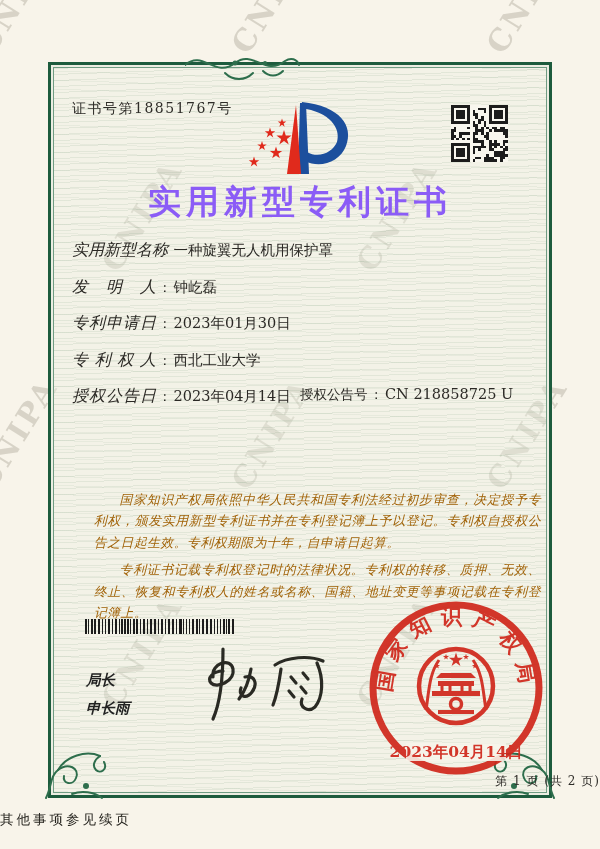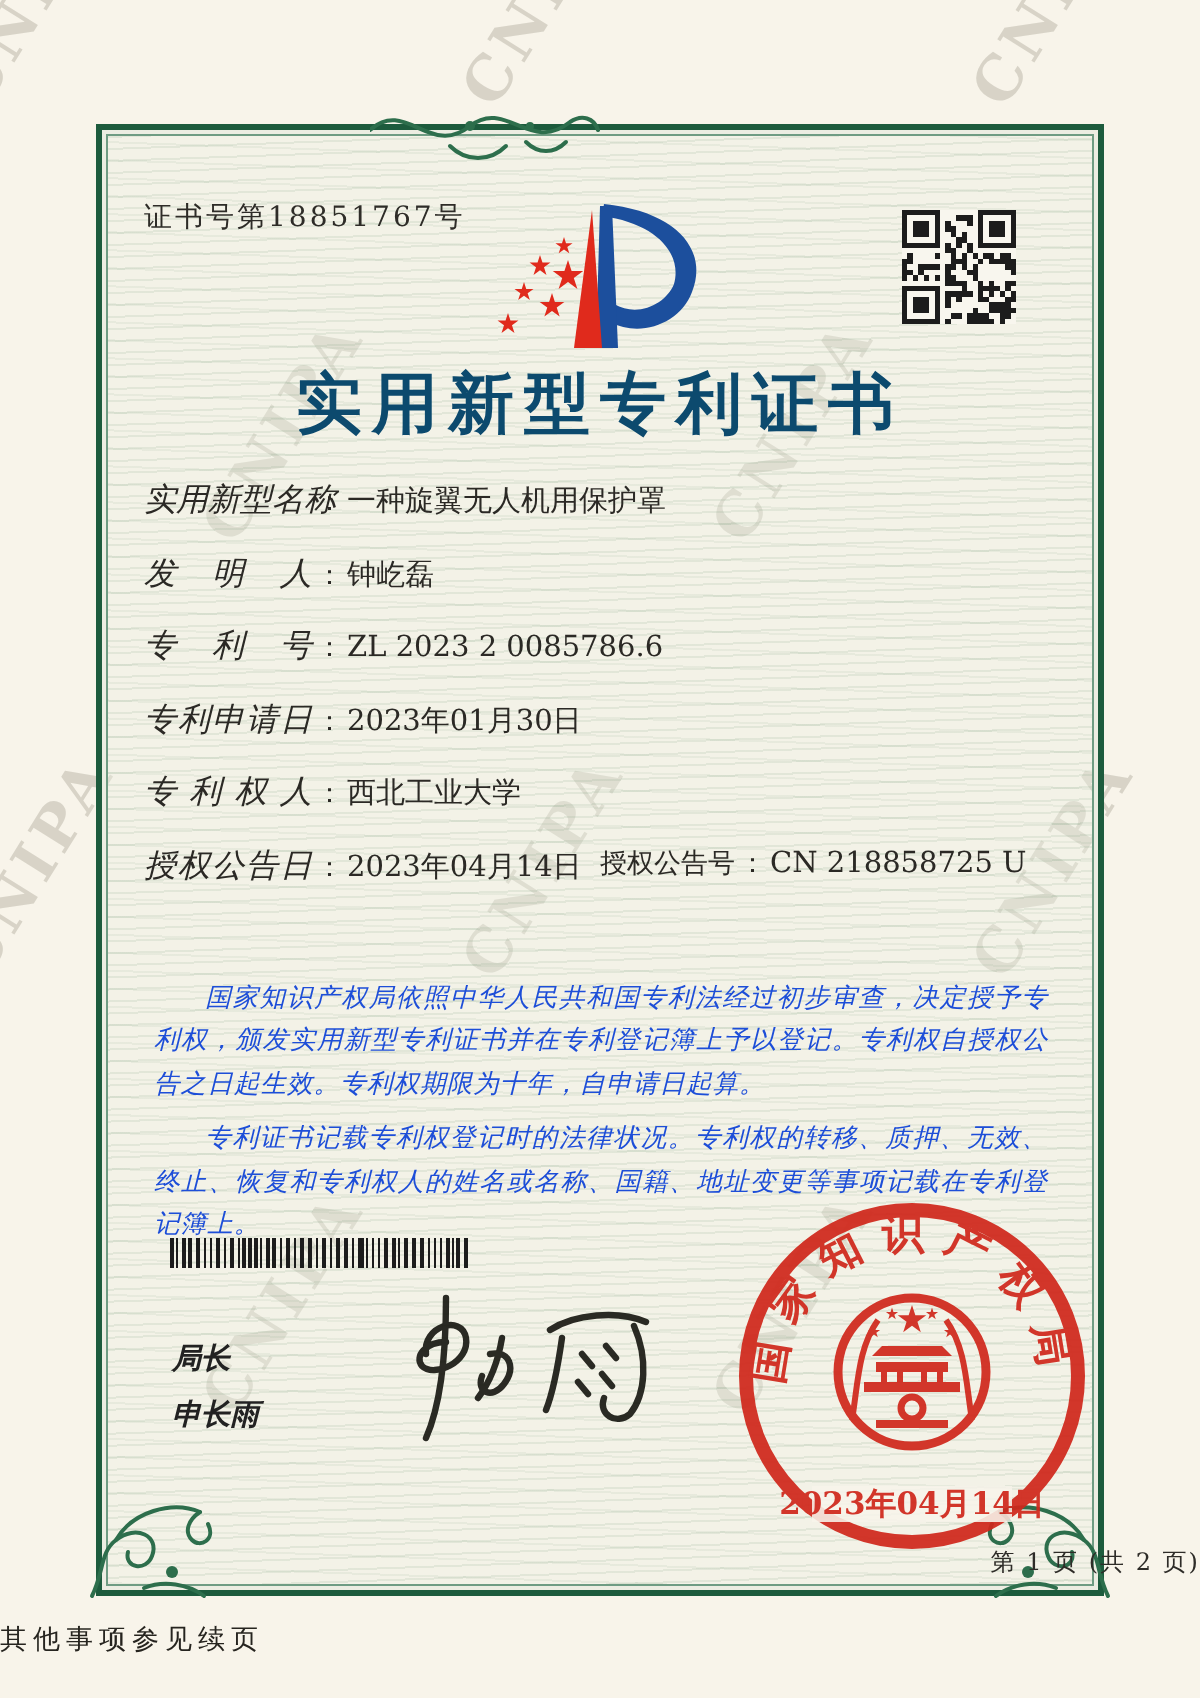--- a/index.html
+++ b/index.html
@@ -22,30 +22,30 @@
         rgba(233,240,226,0.38);}
 
   .content{position:absolute;z-index:3;left:0;top:0;width:492px;height:849px;}
 
   .cert-no{position:absolute;left:72px;top:100px;font-size:14px;letter-spacing:1.5px;color:#2e2c28;}
 
   .logo{position:absolute;left:240px;top:92px;width:128px;height:86px;}
   .qr{position:absolute;left:451px;top:105px;width:57px;height:57px;}
 
   .title{position:absolute;left:0;top:180px;width:600px;margin:0;text-align:center;
-      font-size:33px;font-weight:700;letter-spacing:5px;color:#0c4a6e;}
+      font-size:33px;font-weight:700;letter-spacing:5px;color:#8b5cf6;}
 
   .fields{position:absolute;left:72px;top:240px;width:460px;font-size:14.5px;color:#2b2925;}
   .frow{height:36.6px;position:relative;white-space:nowrap;}
   .flabel{display:inline-block;width:84px;font-size:16px;text-align:justify;text-align-last:justify;vertical-align:baseline;font-style:italic;}
   .fcolon{display:inline-block;font-size:13.5px;margin:0 2px 0 2px;}
   .fvalue{font-size:14.5px;}
   .grant-col{position:absolute;left:228px;top:0;text-align:center;}
 
-  .paras{position:absolute;left:77px;top:489px;width:447px;color:#1d4ed8;}
+  .paras{position:absolute;left:94px;top:489px;width:447px;color:#a16207;}
   .paras p{margin:0;font-size:12.8px;line-height:1.68;text-indent:2em;text-align:justify;
       font-style:italic;letter-spacing:0.5px;}
   .paras p + p{margin-top:6px;font-style:italic;}
 
   .barcode{position:absolute;left:85px;top:619px;width:153px;height:15px;}
 
   .officer{position:absolute;left:86px;top:666px;font-family:"DejaVu Sans",sans-serif;
       font-weight:700;font-size:14.5px;color:#222;line-height:28px;font-style:italic;}
 
   .signature{position:absolute;left:183px;top:643px;width:160px;height:85px;}
@@ -265,23 +265,20 @@
     <h1 class="title">实用新型专利证书</h1>
 
     <div class="fields">
       <div class="frow">
         <span class="flabel">实用新型名称</span><span class="fcolon">：</span><span class="fvalue">一种旋翼无人机用保护罩</span>
       </div>
       <div class="frow">
         <span class="flabel">发明人</span><span class="fcolon">：</span><span class="fvalue">钟屹磊</span>
       </div>
       <div class="frow">
-        <span class="flabel">专利号</span><span class="fcolon">：</span><span class="fvalue">ZL 2023 2 0085786.6</span>
-      </div>
-      <div class="frow">
         <span class="flabel">专利申请日</span><span class="fcolon">：</span><span class="fvalue">2023年01月30日</span>
       </div>
       <div class="frow">
         <span class="flabel">专利权人</span><span class="fcolon">：</span><span class="fvalue">西北工业大学</span>
       </div>
       <div class="frow">
         <span class="flabel">授权公告日</span><span class="fcolon">：</span><span class="fvalue">2023年04月14日</span>
         <span class="grant-col">
           <span style="font-size:13.5px;">授权公告号</span><span class="fcolon">：</span><span class="fvalue">CN 218858725 U</span>
         </span>

